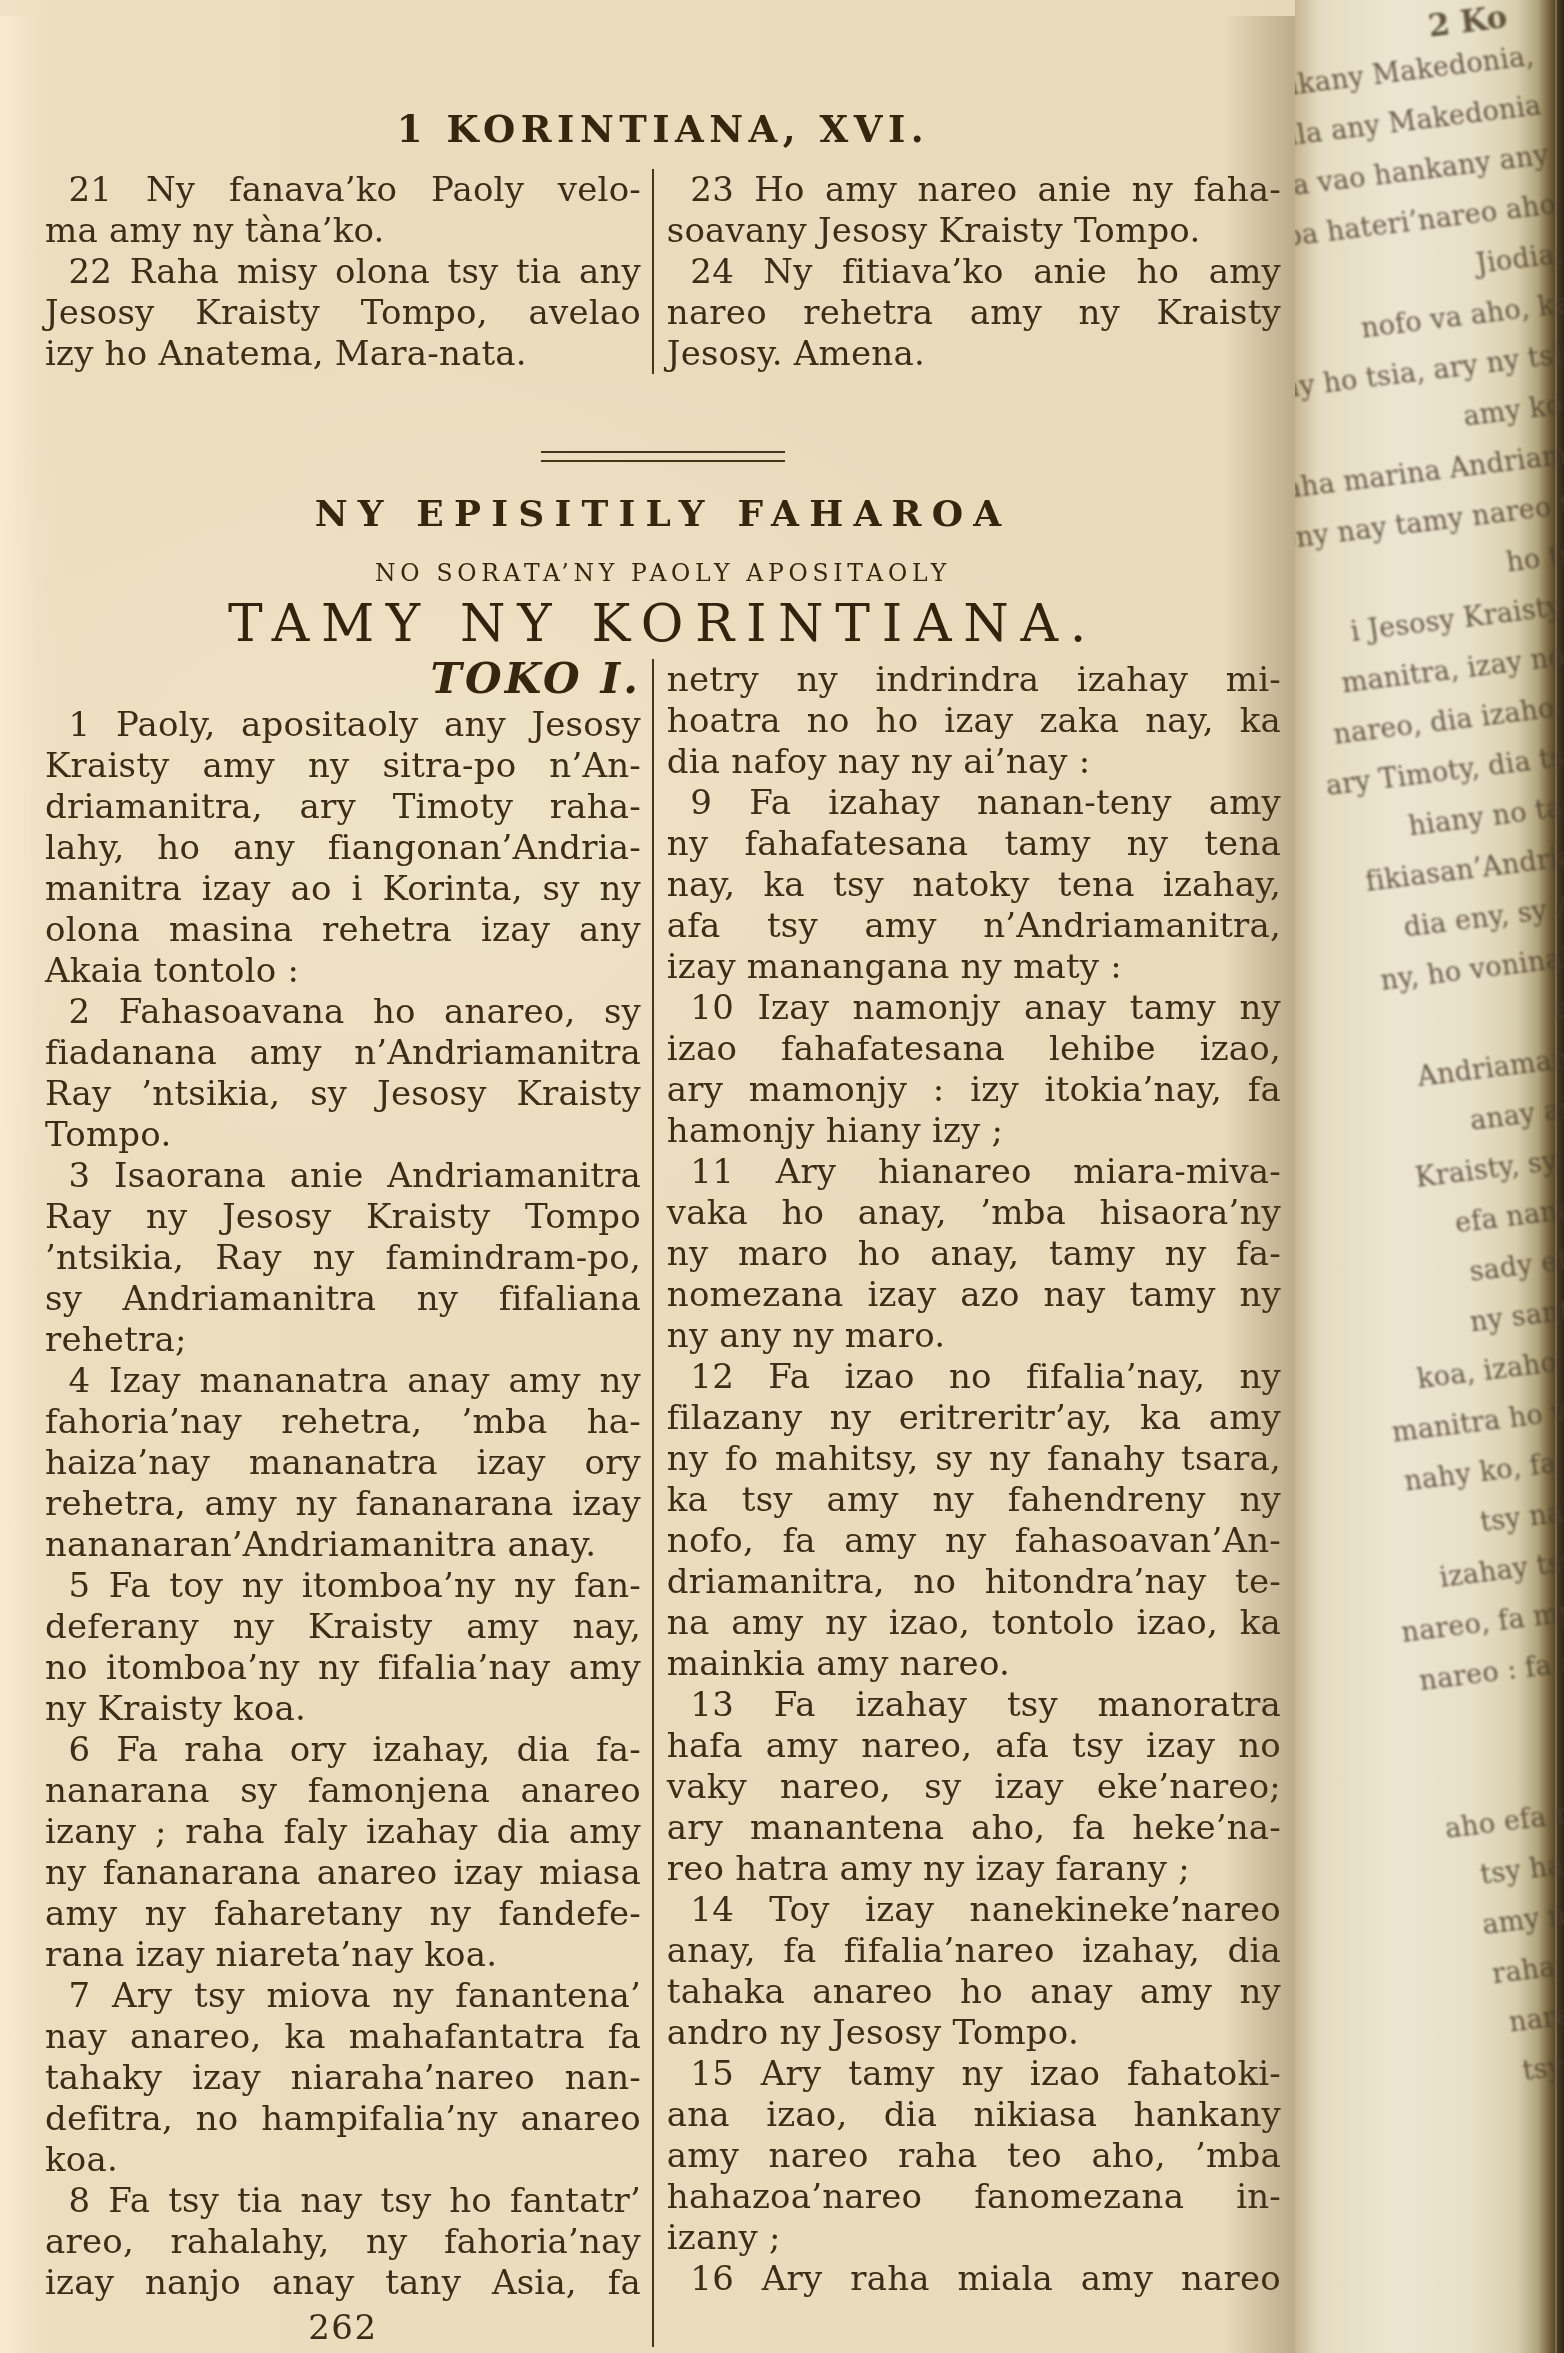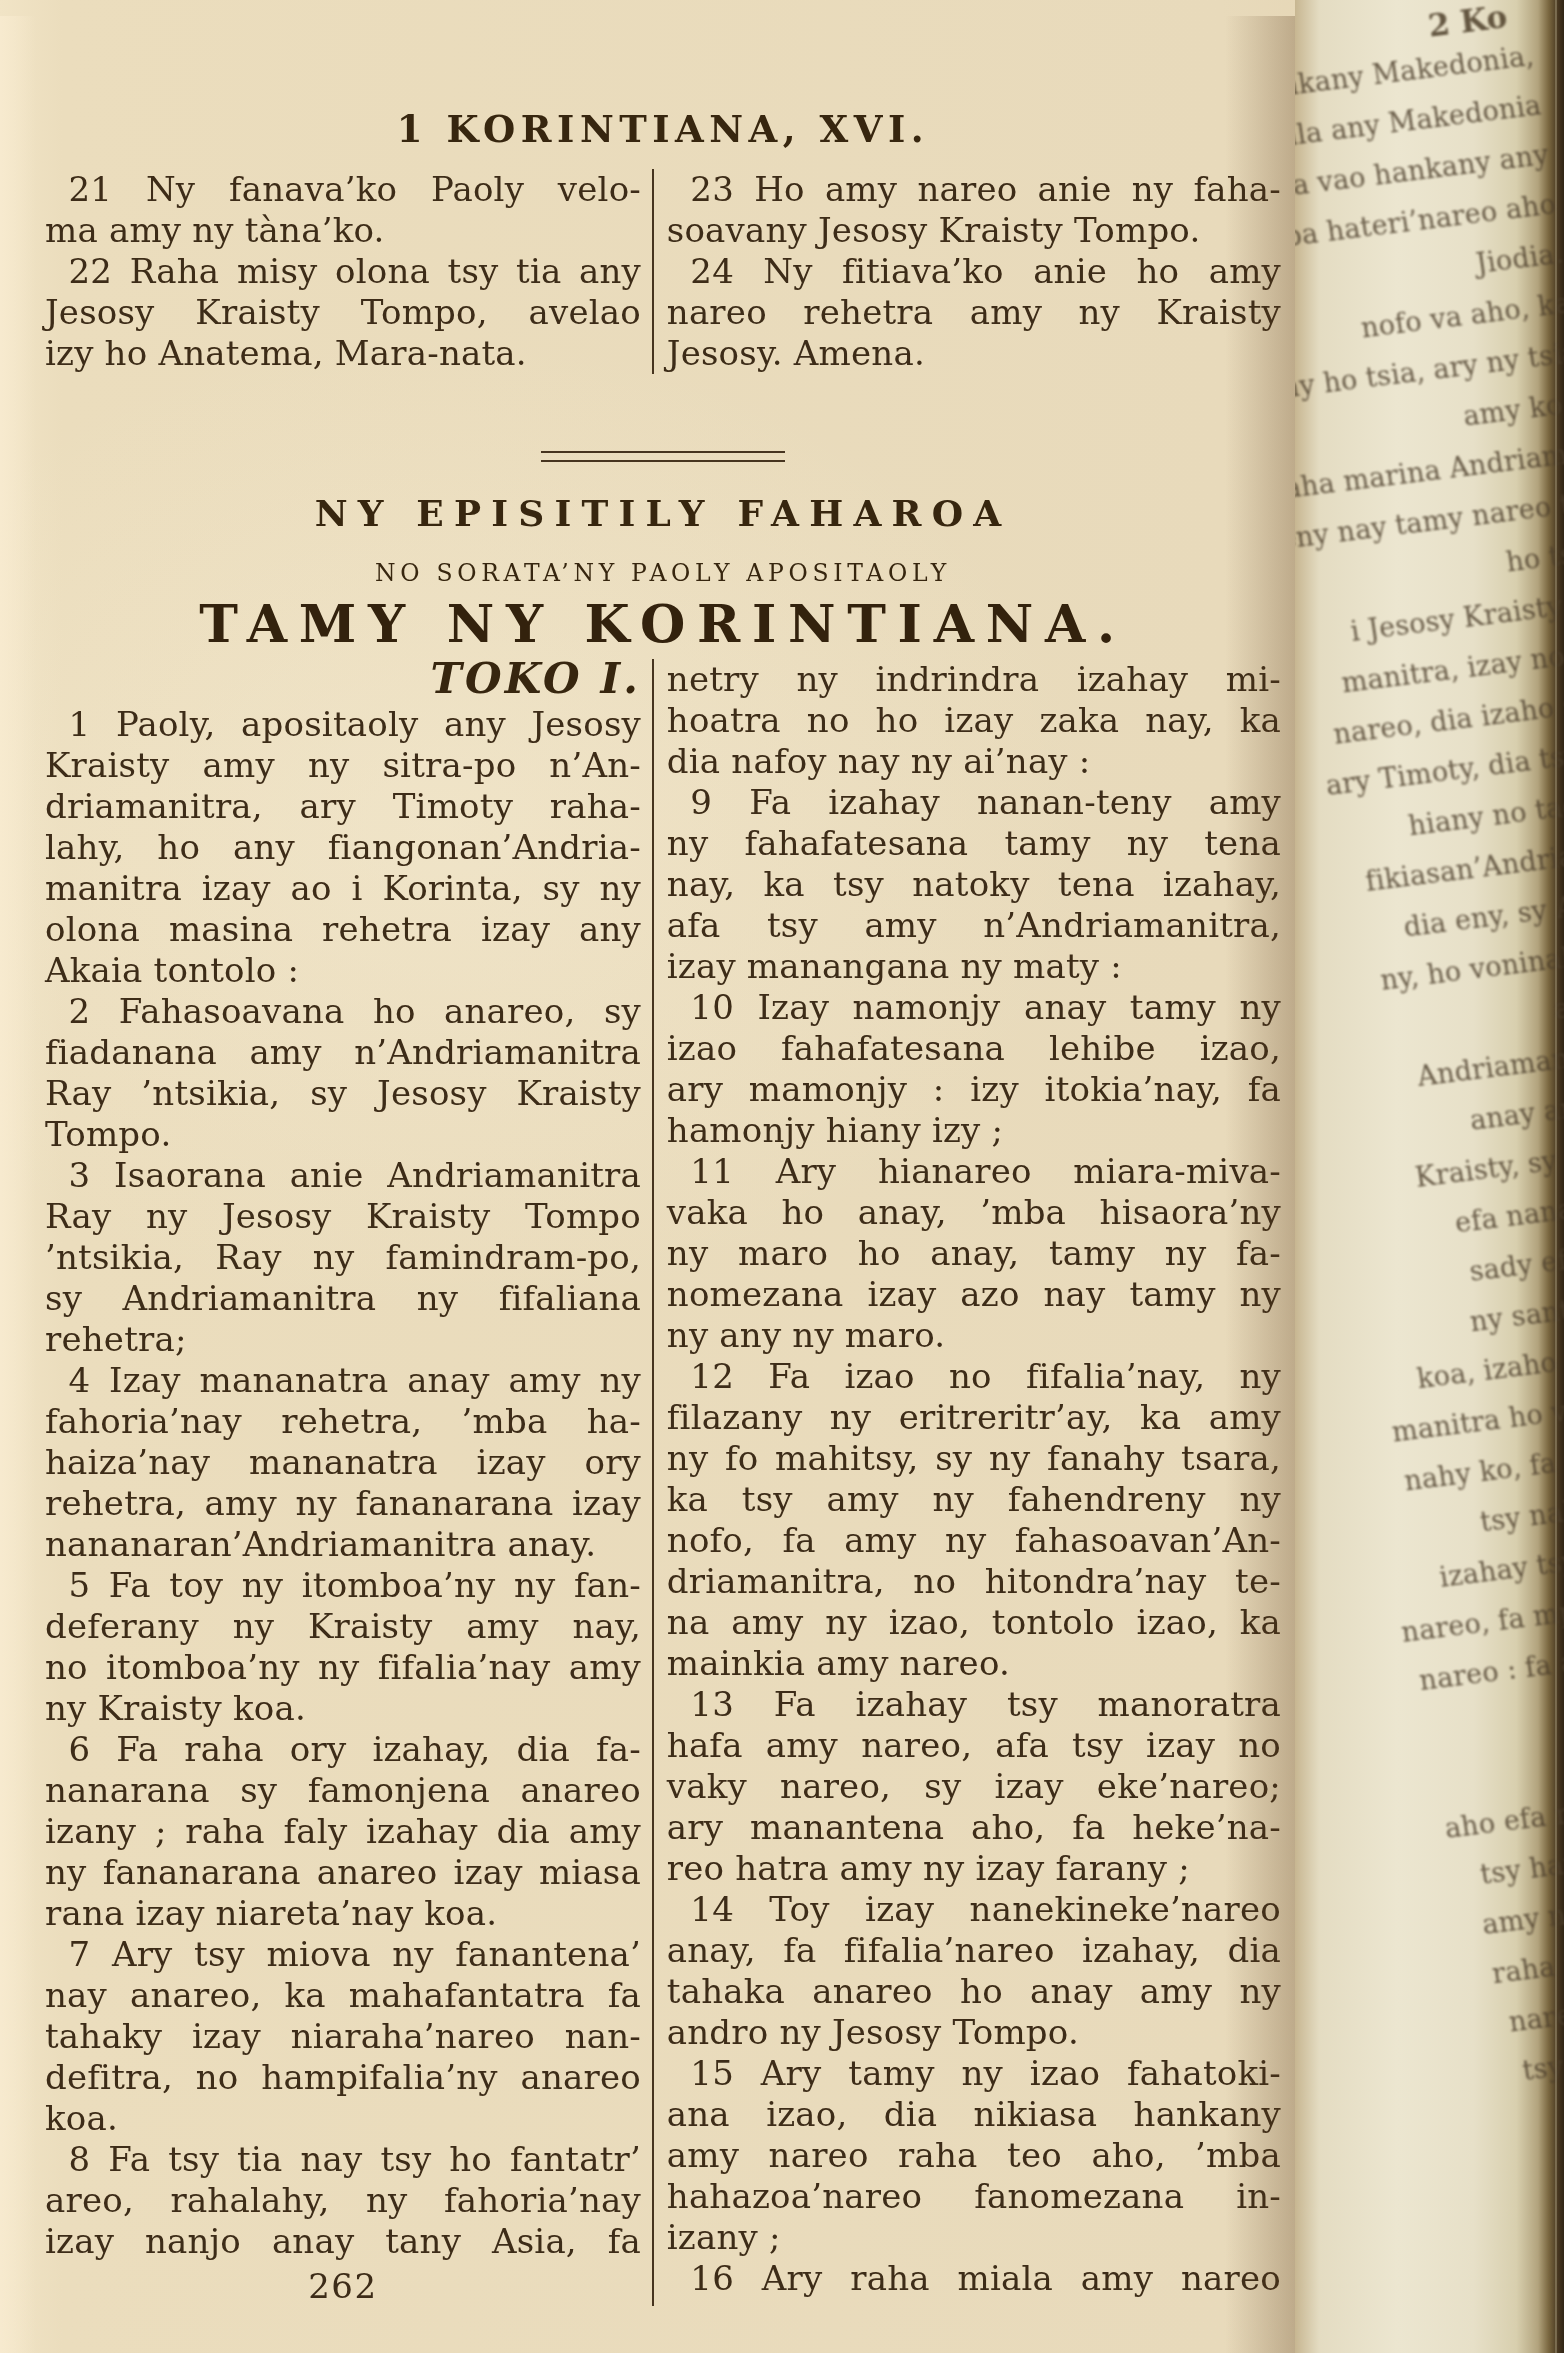--- a/index.html
+++ b/index.html
@@ -35,21 +35,21 @@
   .line.vstart { text-indent:23.5px; }
 
   .double-rule { position:absolute; top:435px; left:50%; transform:translateX(-50%);
     width:244px; height:7px; border-top:2.3px solid #46341f; border-bottom:2.3px solid #46341f; }
 
   .title1 { position:absolute; top:476px; left:0; width:100%; text-align:center;
     font-size:36px; font-weight:bold; letter-spacing:10.2px; color:#37260f; }
   .subtitle { position:absolute; top:543px; left:0; width:100%; text-align:center;
     font-size:23.5px; font-weight:normal; letter-spacing:4.7px; color:#37260f; }
   .main-title { position:absolute; top:577px; left:0; width:100%; text-align:center;
-    font-size:52px; font-weight:bold; letter-spacing:11.7px; color:#33220d; }
+    font-size:52px; font-weight:normal; letter-spacing:11.7px; color:#33220d; }
 
   .chapter-heading { text-align:right; font-size:42px; font-weight:bold;
     letter-spacing:3.1px; height:45px; line-height:39px; color:#37260f;font-style:italic; }
   .page-number { text-align:center; font-size:34px; margin-top:4px; letter-spacing:1.6px; }
 
   
   .adjacent-page { position:absolute; left:1295px; top:0; width:270px; height:100%; overflow:hidden;
     background:linear-gradient(90deg,
       #c7b691 0%, #e4dcc2 9%, #ece6d0 38%, #e7e0c8 66%, #d8cfae 82%,
       #b2a37d 90%, #79663f 94%, #463620 97.5%, #2c2113 100%); }
@@ -125,20 +125,21 @@
               <div class="line">rehetra, amy ny fananarana izay</div>
               <div class="line end">nananaran’Andriamanitra anay.</div>
               <div class="line vstart">5 Fa toy ny itomboa’ny ny fan-</div>
               <div class="line">deferany ny Kraisty amy nay,</div>
               <div class="line">no itomboa’ny ny fifalia’nay amy</div>
               <div class="line end">ny Kraisty koa.</div>
               <div class="line vstart">6 Fa raha ory izahay, dia fa-</div>
               <div class="line">nanarana sy famonjena anareo</div>
               <div class="line">izany ; raha faly izahay dia amy</div>
               <div class="line">ny fananarana anareo izay miasa</div>
+              <div class="line">amy ny faharetany ny fandefe-</div>
               <div class="line end">rana izay niareta’nay koa.</div>
               <div class="line vstart">7 Ary tsy miova ny fanantena’</div>
               <div class="line">nay anareo, ka mahafantatra fa</div>
               <div class="line">tahaky izay niaraha’nareo nan-</div>
               <div class="line">defitra, no hampifalia’ny anareo</div>
               <div class="line end">koa.</div>
               <div class="line vstart">8 Fa tsy tia nay tsy ho fantatr’</div>
               <div class="line">areo, rahalahy, ny fahoria’nay</div>
               <div class="line">izay nanjo anay tany Asia, fa</div>
             </div>

